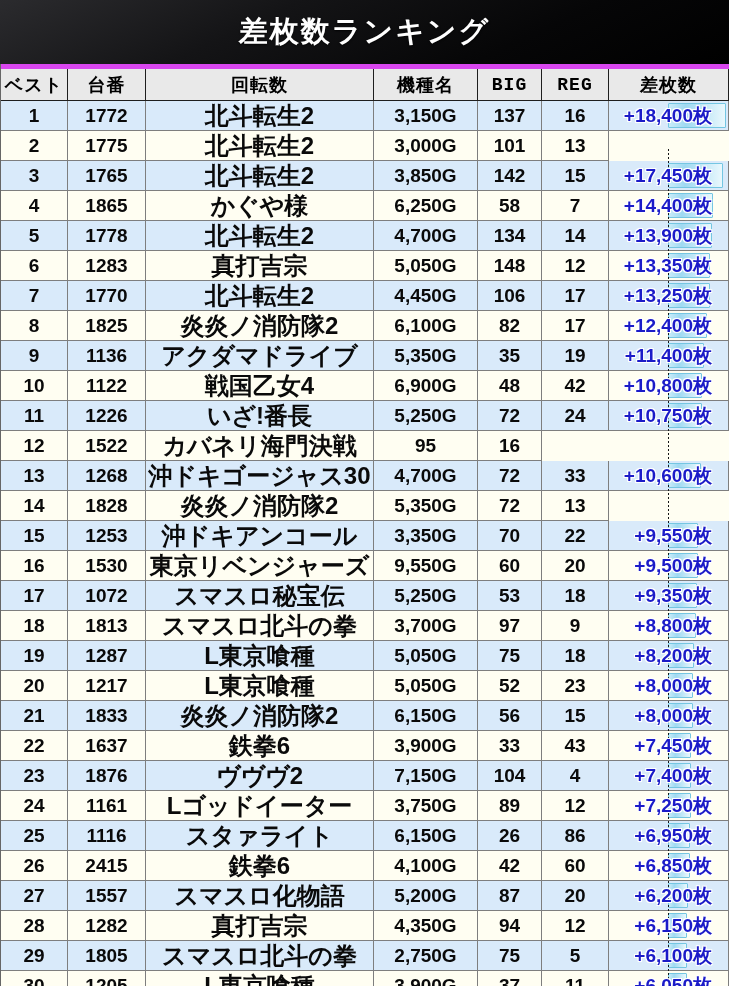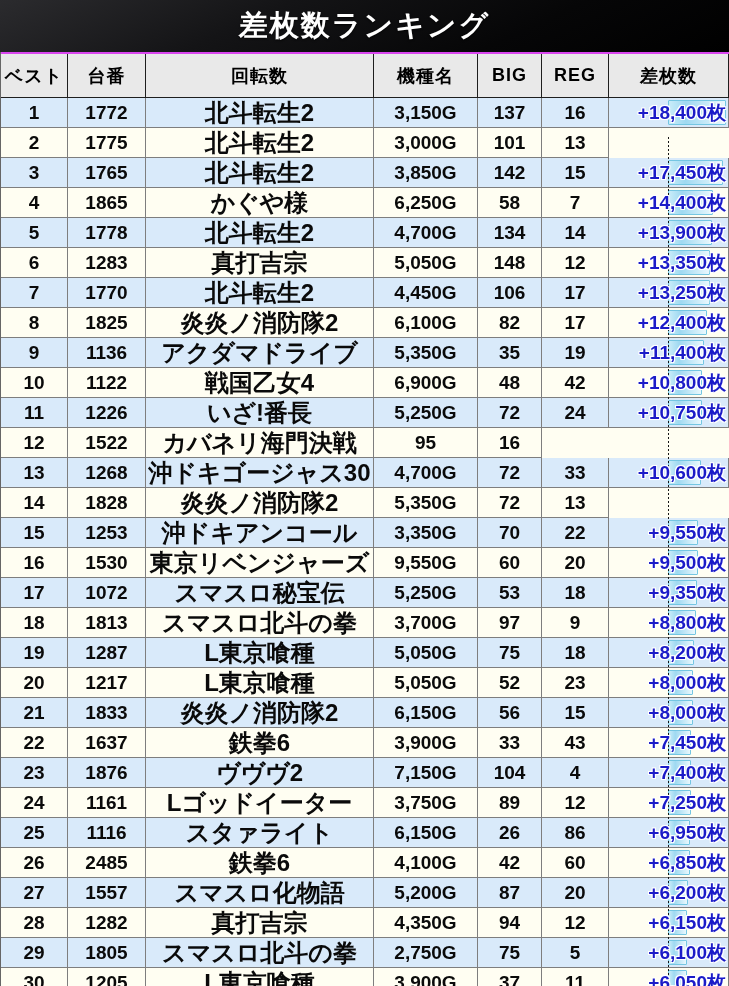--- a/index.html
+++ b/index.html
@@ -8,21 +8,21 @@
 
   .page {
     position:relative;
     width:729px; height:986px;
     background:#fff;
     overflow:hidden;
   }
 
   
   .title-bar {
-    height:52px;
+    height:64px;
     background:linear-gradient(155deg, #2b2b2e 0%, #141416 35%, #060607 70%, #000 100%);
     display:flex; align-items:center; justify-content:center;text-align:right;
   }
   .title-bar h1 {
     color:#fff;
     font-size:29px;
     font-weight:bold;
     letter-spacing:2px;
     text-shadow:0 1px 2px rgba(0,0,0,.8);
   }
@@ -31,24 +31,25 @@
   .rank-table {
     position:relative;
     width:729px;
     border-left:1px solid #666;
   }
   .thead, .tr {
     display:grid;
     grid-template-columns:67px 78px 228px 104px 64px 67px 120px;
   }
   .thead {
-    height:46px;
+    height:37px;
     background:#e9e9e9;
-    border-top:2px solid #d946ef;
+    border-top:5px solid #d946ef;
     border-bottom:1px solid #1e1e1e;
+    font-family:Liberation Mono, monospace;
   }
   .th {
     display:flex; align-items:center; justify-content:center;
     font-size:18px; font-weight:bold; color:#000;
     border-right:1px solid #1e1e1e;
     letter-spacing:1px;
   }
   .tr { height:30px; }
   .tr.odd  { background:#d9eafa; }
   .tr.even { background:#fffef2; }
@@ -56,21 +57,21 @@
     position:relative;
     display:flex; align-items:center; justify-content:center;
     font-size:19px; font-weight:bold; color:#0a0a0a;
     border-right:1px solid #7e7e7e;
     border-bottom:1px solid #7e7e7e;
     white-space:nowrap; overflow:hidden;
   }
   .td.c-model { font-size:24px; }
 
   
-  .td.c-diff { justify-content:flex-end; padding-right:2px; }
+  .td.c-diff { justify-content:flex-end; padding-right:16px; }
   .databar {
     position:absolute;
     left:59px; top:2px; height:25px;
     background:linear-gradient(to right, #c9ecf9 0%, #9fd9f1 30%, #bfe6f6 60%, #e9f8fd 100%);
     border:1px solid #74c6e2;
     border-radius:1px;
     z-index:2;
   }
   .diff-text {
     position:relative; z-index:4;
@@ -415,21 +416,21 @@
     <div class="td c-big">26</div>
     <div class="td c-reg">86</div>
     <div class="td c-diff">
       <span class="databar" style="width: 22px;"></span>
       <span class="diff-text">+6,950枚</span>
     </div>
   </div>
 
   <div class="tr even">
     <div class="td c-rank">26</div>
-    <div class="td c-dai">2485</div>
+    <div class="td c-dai">2415</div>
     <div class="td c-model">鉄拳6</div>
     <div class="td c-games">4,100G</div>
     <div class="td c-big">42</div>
     <div class="td c-reg">60</div>
     <div class="td c-diff">
       <span class="databar" style="width: 22px;"></span>
       <span class="diff-text">+6,850枚</span>
     </div>
   </div>
 

